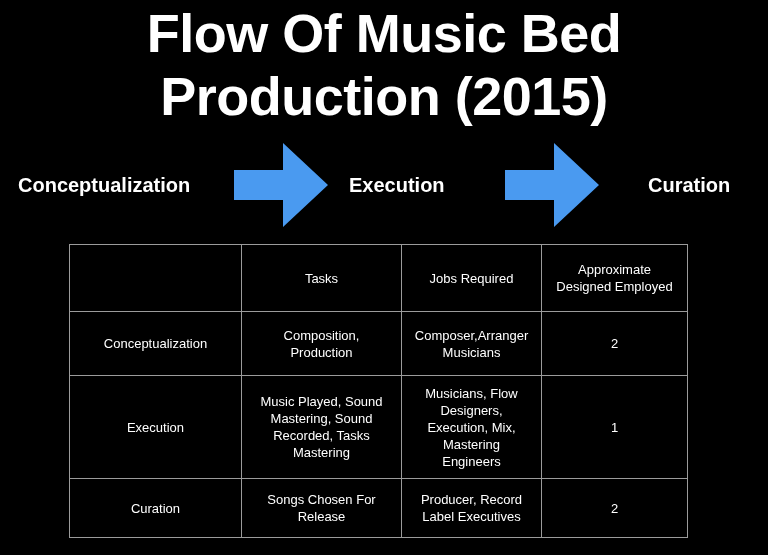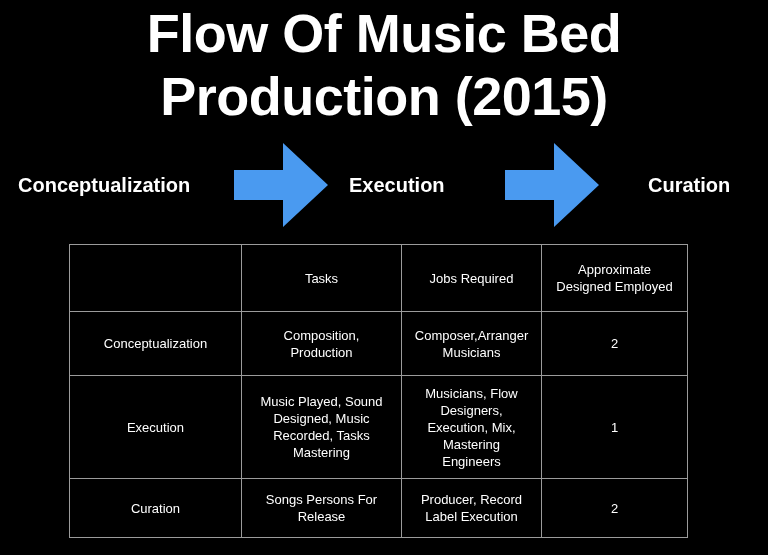--- a/index.html
+++ b/index.html
@@ -168,43 +168,43 @@
             <span>Composer,Arranger</span><br>
             <span>Musicians</span>
           </td>
           <td>2</td>
         </tr>
 
         <tr class="r2">
           <td>Execution</td>
           <td>
             <span>Music Played, Sound</span><br>
-            <span>Designed, Music</span><br>
+            <span>Mastering, Sound</span><br>
             <span>Recorded, Tasks</span><br>
             <span>Mastering</span>
           </td>
           <td>
             <span>Musicians, Flow</span><br>
             <span>Designers,</span><br>
             <span>Execution, Mix,</span><br>
             <span>Mastering</span><br>
             <span>Engineers</span>
           </td>
           <td>1</td>
         </tr>
 
         <tr class="r3">
           <td>Curation</td>
           <td>
-            <span>Songs Persons For</span><br>
+            <span>Songs Chosen For</span><br>
             <span>Release</span>
           </td>
           <td>
             <span>Producer, Record</span><br>
-            <span>Label Execution</span>
+            <span>Label Executives</span>
           </td>
           <td>2</td>
         </tr>
       </tbody>
     </table>
   </div>
 
 </div>
 
 </body></html>

